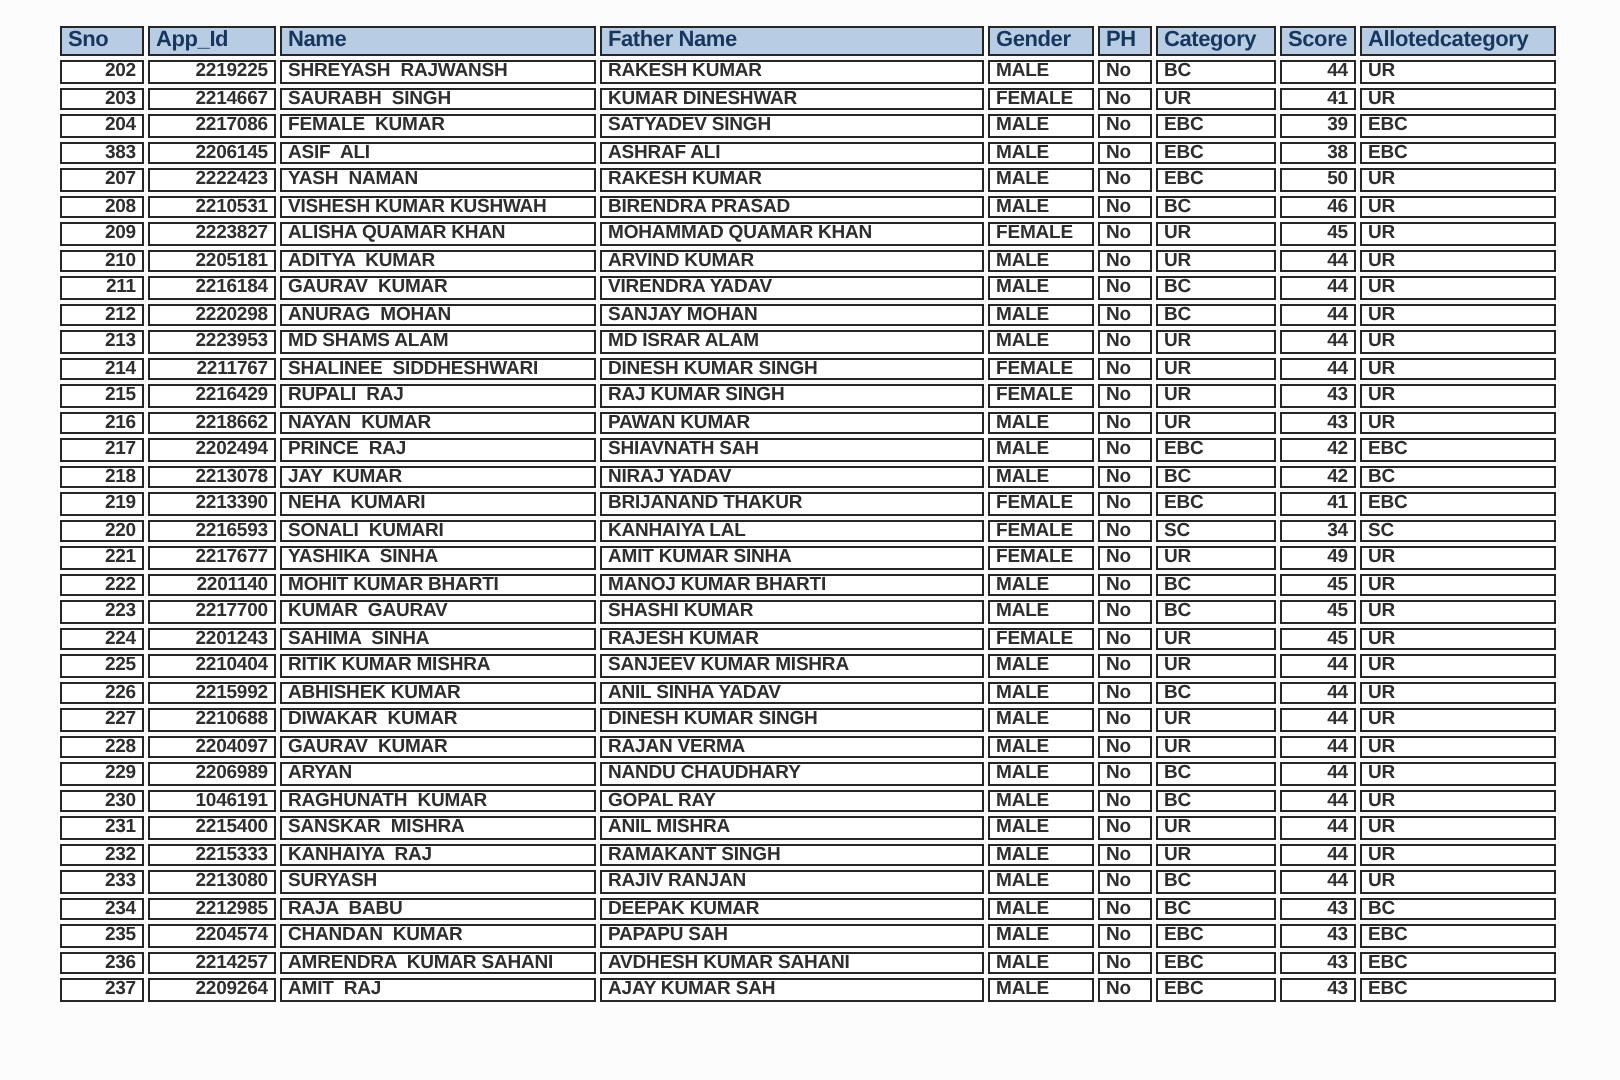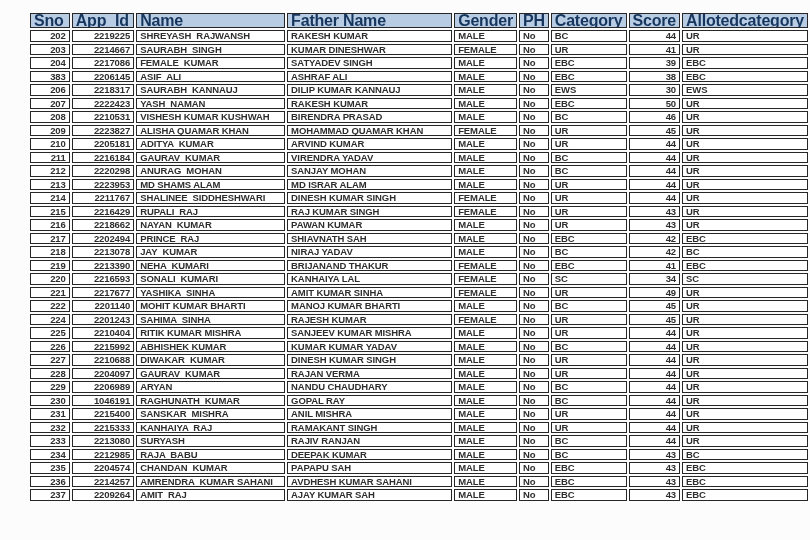--- a/index.html
+++ b/index.html
@@ -29,21 +29,21 @@
     border: 1px solid #262626;
     padding: 0 3px;
     overflow: hidden;
     white-space: pre;
     box-sizing: content-box;
   }
   th {
     background: #b8cce4;
     color: #17365d;
     font-weight: bold;
-    font-size: 16px;
+    font-size: 11px;
     line-height: 13px;
     height: 13px;
     text-align: left;
     letter-spacing: -0.2px;
   }
   td {
     background: #ffffff;
     color: #2e2e2e;
     font-weight: 600;
     font-size: 9.5px;
@@ -121,31 +121,20 @@
           <td class="num">2206145</td>
           <td>ASIF  ALI</td>
           <td>ASHRAF ALI</td>
           <td>MALE</td>
           <td>No</td>
           <td>EBC</td>
           <td class="num">38</td>
           <td>EBC</td>
         </tr>
         <tr>
-          <td class="num">206</td>
-          <td class="num">2218317</td>
-          <td>SAURABH  KANNAUJ</td>
-          <td>DILIP KUMAR KANNAUJ</td>
-          <td>MALE</td>
-          <td>No</td>
-          <td>EWS</td>
-          <td class="num">30</td>
-          <td>EWS</td>
-        </tr>
-        <tr>
           <td class="num">207</td>
           <td class="num">2222423</td>
           <td>YASH  NAMAN</td>
           <td>RAKESH KUMAR</td>
           <td>MALE</td>
           <td>No</td>
           <td>EBC</td>
           <td class="num">50</td>
           <td>UR</td>
         </tr>
@@ -308,20 +297,31 @@
           <td class="num">2201140</td>
           <td>MOHIT KUMAR BHARTI</td>
           <td>MANOJ KUMAR BHARTI</td>
           <td>MALE</td>
           <td>No</td>
           <td>BC</td>
           <td class="num">45</td>
           <td>UR</td>
         </tr>
         <tr>
+          <td class="num">223</td>
+          <td class="num">2217700</td>
+          <td>KUMAR  GAURAV</td>
+          <td>SHASHI KUMAR</td>
+          <td>MALE</td>
+          <td>No</td>
+          <td>BC</td>
+          <td class="num">45</td>
+          <td>UR</td>
+        </tr>
+        <tr>
           <td class="num">224</td>
           <td class="num">2201243</td>
           <td>SAHIMA  SINHA</td>
           <td>RAJESH KUMAR</td>
           <td>FEMALE</td>
           <td>No</td>
           <td>UR</td>
           <td class="num">45</td>
           <td>UR</td>
         </tr>
@@ -333,21 +333,21 @@
           <td>MALE</td>
           <td>No</td>
           <td>UR</td>
           <td class="num">44</td>
           <td>UR</td>
         </tr>
         <tr>
           <td class="num">226</td>
           <td class="num">2215992</td>
           <td>ABHISHEK KUMAR</td>
-          <td>KUMAR KUMAR YADAV</td>
+          <td>ANIL SINHA YADAV</td>
           <td>MALE</td>
           <td>No</td>
           <td>BC</td>
           <td class="num">44</td>
           <td>UR</td>
         </tr>
         <tr>
           <td class="num">227</td>
           <td class="num">2210688</td>
           <td>DIWAKAR  KUMAR</td>

